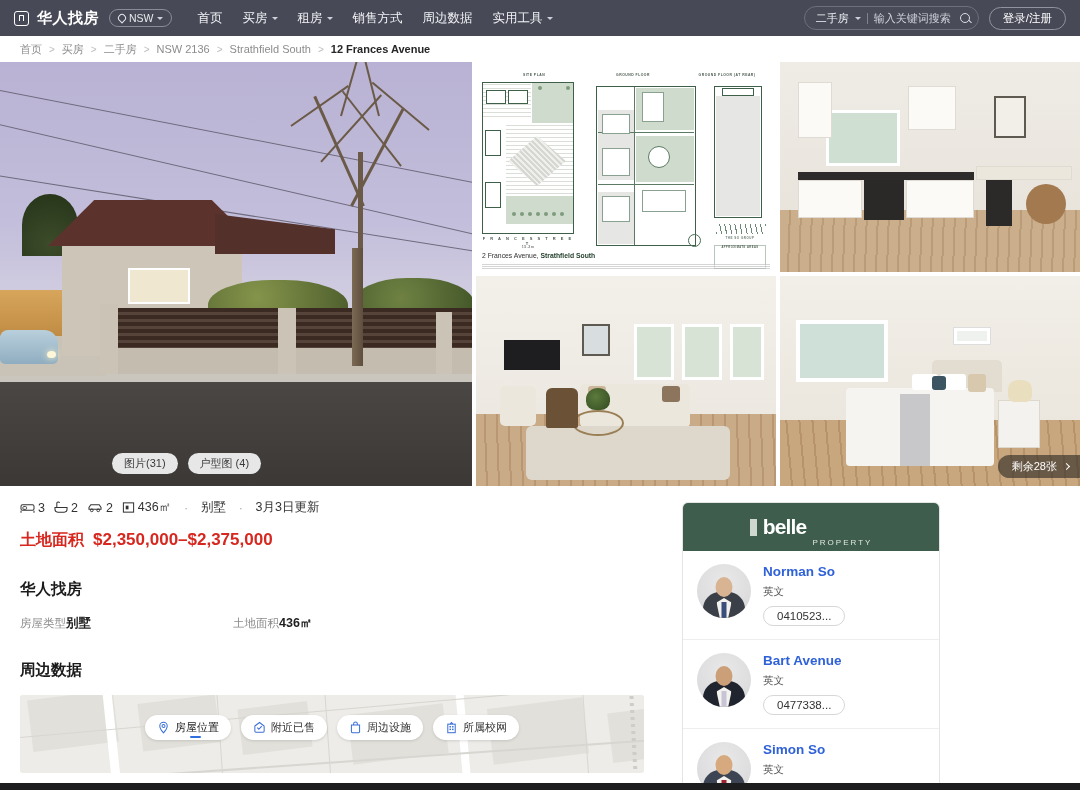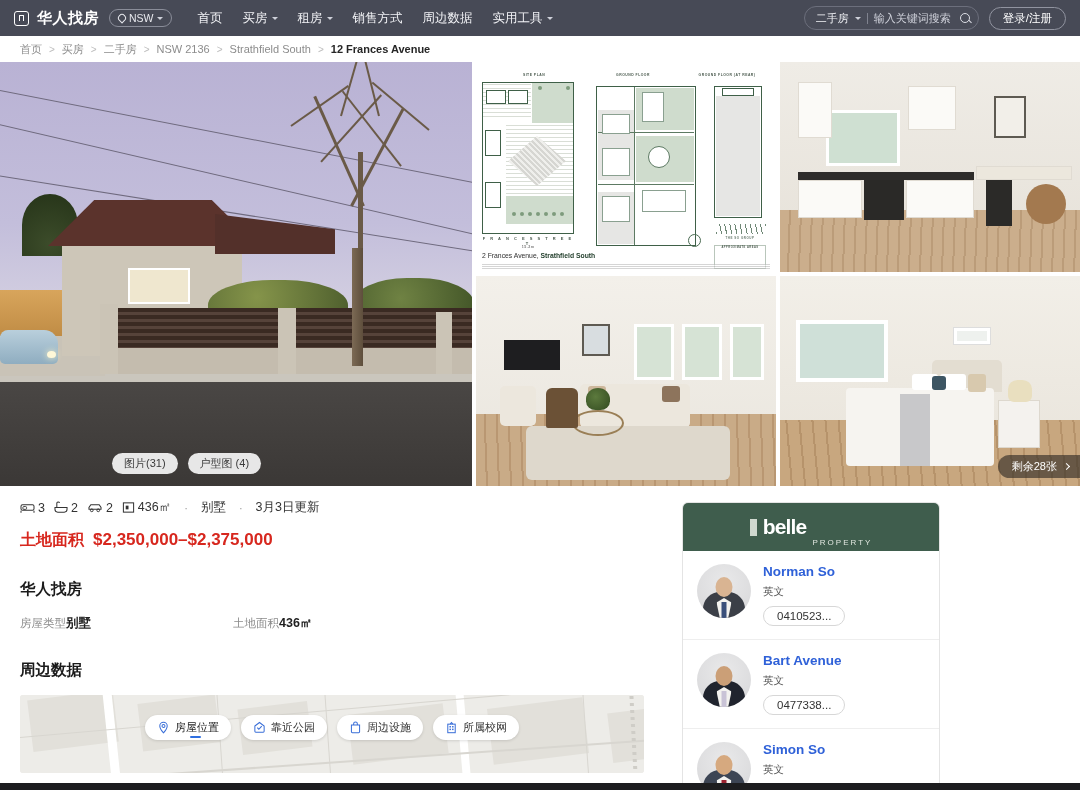--- a/index.html
+++ b/index.html
@@ -611,21 +611,21 @@
           <span class="ul"></span>
         </div>
 
         <div class="map-tab">
           <span class="mt-ic">
             <svg width="13" height="13" viewBox="0 0 14 14">
               <path d="M2 5.4 L7 1.6 L12 5.4 V11 a1 1 0 0 1 -1 1 H3 a1 1 0 0 1 -1 -1 Z" fill="none" stroke="#3a6fd8" stroke-width="1.1"></path>
               <path d="M4.6 7.2 L6.3 8.9 L9.4 5.6" fill="none" stroke="#3a6fd8" stroke-width="1.2"></path>
             </svg>
           </span>
-          <span>靠近公园</span>
+          <span>附近已售</span>
         </div>
 
         <div class="map-tab">
           <span class="mt-ic">
             <svg width="13" height="13" viewBox="0 0 14 14">
               <path d="M2.6 4.4 h8.8 v7.2 a1 1 0 0 1 -1 1 H3.6 a1 1 0 0 1 -1 -1 Z" fill="none" stroke="#3a6fd8" stroke-width="1.1"></path>
               <path d="M5 4.4 V3 a2 2 0 0 1 4 0 v1.4" fill="none" stroke="#3a6fd8" stroke-width="1.1"></path>
             </svg>
           </span>
           <span>周边设施</span>

